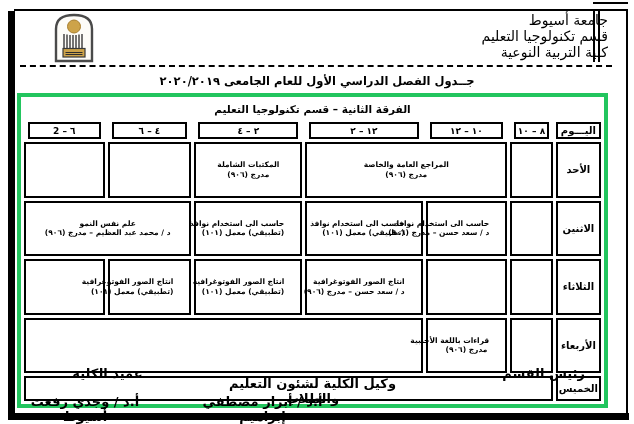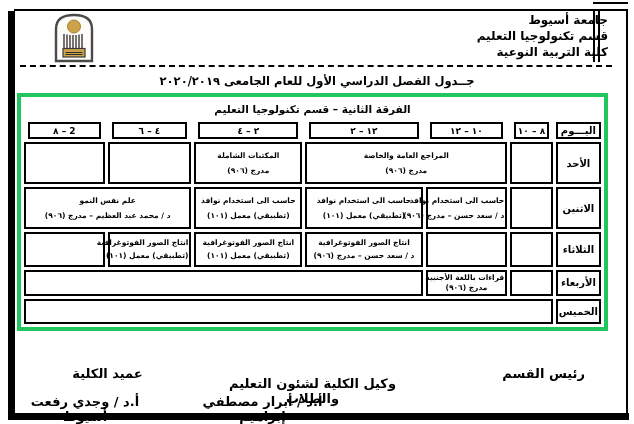--- a/index.html
+++ b/index.html
@@ -13,38 +13,38 @@
   .bar-bottom { position:absolute; left:8px;  top:413px; width:621px; height:7px;  background:#000; }
   .line-top   { position:absolute; left:14px; top:9px;   width:614px; height:2px;  background:#000; }
   .line-right { position:absolute; left:626px; top:9px;  width:2px;  height:406px; background:#000; }
   .tick-v1 { position:absolute; left:593px; top:9px; width:2px; height:53px; background:#000; }
   .tick-v2 { position:absolute; left:598px; top:9px; width:2px; height:53px; background:#000; }
   .tick-top { position:absolute; left:593px; top:2px; width:35px; height:2px; background:#000; }
 
   .logo { position:absolute; left:52px; top:11px; }
 
   .univ { position:absolute; right:26px; top:12px; direction:rtl; text-align:right;
-          font-size:12px; font-weight:bold; line-height:16px; }
+          font-size:14px; font-weight:normal; line-height:16px; }
 
   .dash { position:absolute; left:20px; top:65px; width:592px; border-top:2px dashed #000; }
 
   .title { position:absolute; left:0; top:74px; width:100%; direction:rtl; text-align:center;
            font-weight:bold; font-size:11.5px; }
 
   .tablewrap { position:absolute; left:17px; top:93px; width:591px; border:4px solid #22c55e; background:#fff; }
   .subtitle { direction:rtl; text-align:center; font-weight:bold; font-size:10.5px; padding:6px 0 4px; }
 
   table.sched { width:100%; border-collapse:separate; border-spacing:3px; table-layout:fixed; direction:rtl; }
   table.sched th, table.sched td { padding:0; text-align:center; vertical-align:middle; }
   td.bordered, th.dayh { border:2px solid #000; }
   th.time { border:none; }
   th.time .tbox { border:2px solid #000; margin:0 4px; height:17px; line-height:14px; font-size:9px; font-weight:bold; }
   th.dayh { height:17px; font-size:10px; font-weight:bold; }
   td.day { font-weight:bold; font-size:10px;margin-top:36px; }
-  .cellbox { display:flex; flex-direction:column; justify-content:space-evenly; height:100%; padding:1px; }
+  .cellbox { display:flex; flex-direction:column; justify-content:space-evenly; height:100%; padding:16px; }
   .l1, .l2 { font-size:7.5px; font-weight:bold; line-height:1.3; white-space:nowrap; }
   tr.r-sun td { height:42px; }
   tr.r-mon td { height:42px; }
   tr.r-tue td { height:35px; }
   tr.r-wed td { height:24px; }
   tr.r-thu td { height:25px; }
 
   .sig { position:absolute; direction:rtl; font-weight:bold; font-size:13px; text-align:center; }
   .sig-dept  { top:366px; right:49px; }
   .sig-vice  { top:376px; left:225px; width:175px; }
@@ -111,21 +111,21 @@
         <th class="time">
               <div class="tbox">١٢ – ٢</div>
             </th>
         <th class="time">
               <div class="tbox">٢ – ٤</div>
             </th>
         <th class="time">
               <div class="tbox">٤ – ٦</div>
             </th>
         <th class="time">
-              <div class="tbox">2 – ٨</div>
+              <div class="tbox">٦ – 2</div>
             </th>
       </tr>
 
       <tr class="r-sun">
         <td class="bordered day">الأحد</td>
         <td class="bordered"></td>
         <td class="bordered" colspan="2">
           <div class="cellbox">
             <div class="l1">المراجع العامة والخاصة</div>
             <div class="l2">مدرج (٩٠٦)</div>

